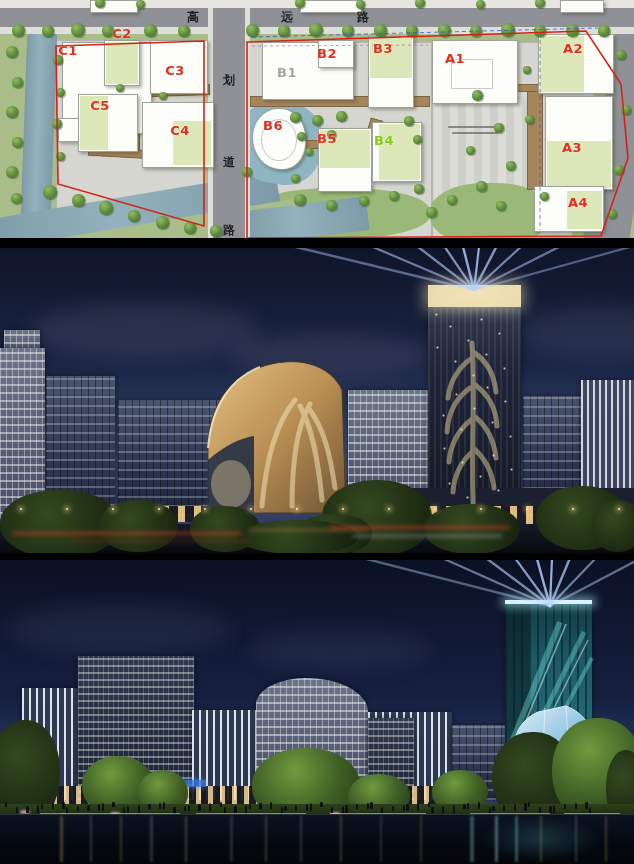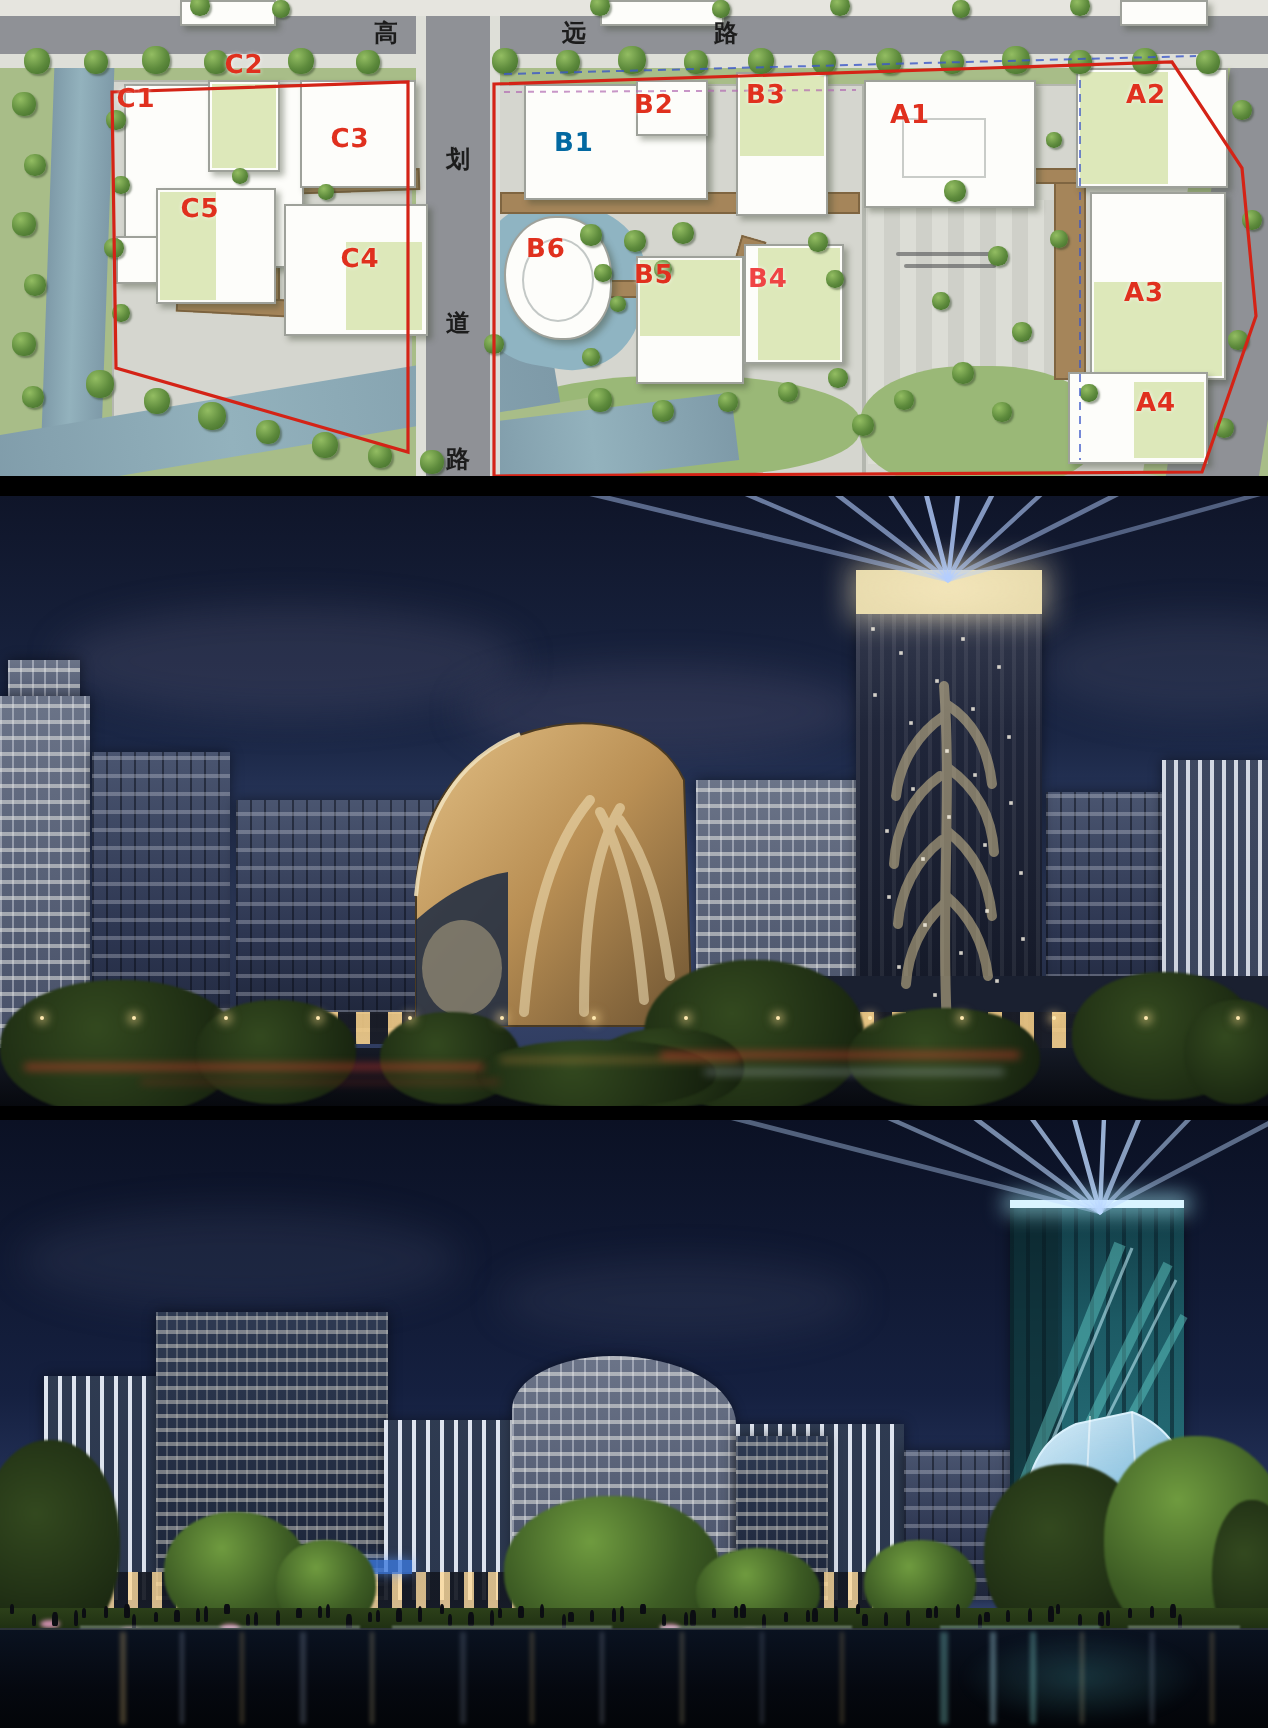--- a/index.html
+++ b/index.html
@@ -233,26 +233,26 @@
         <span class="roadchar" style="position: absolute; left: 229px; top: 80px;">划</span>
         <span class="roadchar" style="position: absolute; left: 229px; top: 162px;">道</span>
         <span class="roadchar" style="position: absolute; left: 229px; top: 230px;">路</span>
       </div>
     <div id="plan-labels">
         <span class="plabel" style="position: absolute; left: 68px; top: 50px; color: rgb(224, 48, 30);">C1</span>
         <span class="plabel" style="position: absolute; left: 122px; top: 33px; color: rgb(224, 48, 30);">C2</span>
         <span class="plabel" style="position: absolute; left: 175px; top: 70px; color: rgb(224, 48, 30);">C3</span>
         <span class="plabel" style="position: absolute; left: 100px; top: 105px; color: rgb(224, 48, 30);">C5</span>
         <span class="plabel" style="position: absolute; left: 180px; top: 130px; color: rgb(224, 48, 30);">C4</span>
-        <span class="plabel" style="position: absolute; left: 287px; top: 72px; color: #0369a1;">B1</span>
+        <span class="plabel" style="position: absolute; left: 287px; top: 72px; color: #a3a3a3;">B1</span>
         <span class="plabel" style="position: absolute; left: 327px; top: 53px; color: rgb(224, 48, 30);">B2</span>
         <span class="plabel" style="position: absolute; left: 383px; top: 48px; color: rgb(224, 48, 30);">B3</span>
         <span class="plabel" style="position: absolute; left: 273px; top: 125px; color: rgb(224, 48, 30);">B6</span>
         <span class="plabel" style="position: absolute; left: 327px; top: 138px; color: rgb(224, 48, 30);">B5</span>
-        <span class="plabel" style="position: absolute; left: 384px; top: 140px; color: #ef4444;">B4</span>
+        <span class="plabel" style="position: absolute; left: 384px; top: 140px; color: #84cc16;">B4</span>
         <span class="plabel" style="position: absolute; left: 455px; top: 58px; color: rgb(224, 48, 30);">A1</span>
         <span class="plabel" style="position: absolute; left: 573px; top: 48px; color: rgb(224, 48, 30);">A2</span>
         <span class="plabel" style="position: absolute; left: 572px; top: 147px; color: rgb(224, 48, 30);">A3</span>
         <span class="plabel" style="position: absolute; left: 578px; top: 202px; color: rgb(224, 48, 30);">A4</span>
       </div>
   </section>
 
   <div class="abs" style="left:0;top:238px;width:634px;height:10px;background:#000;"></div>
 
   <section class="panel" id="r1" style="top:248px;height:305px;">

